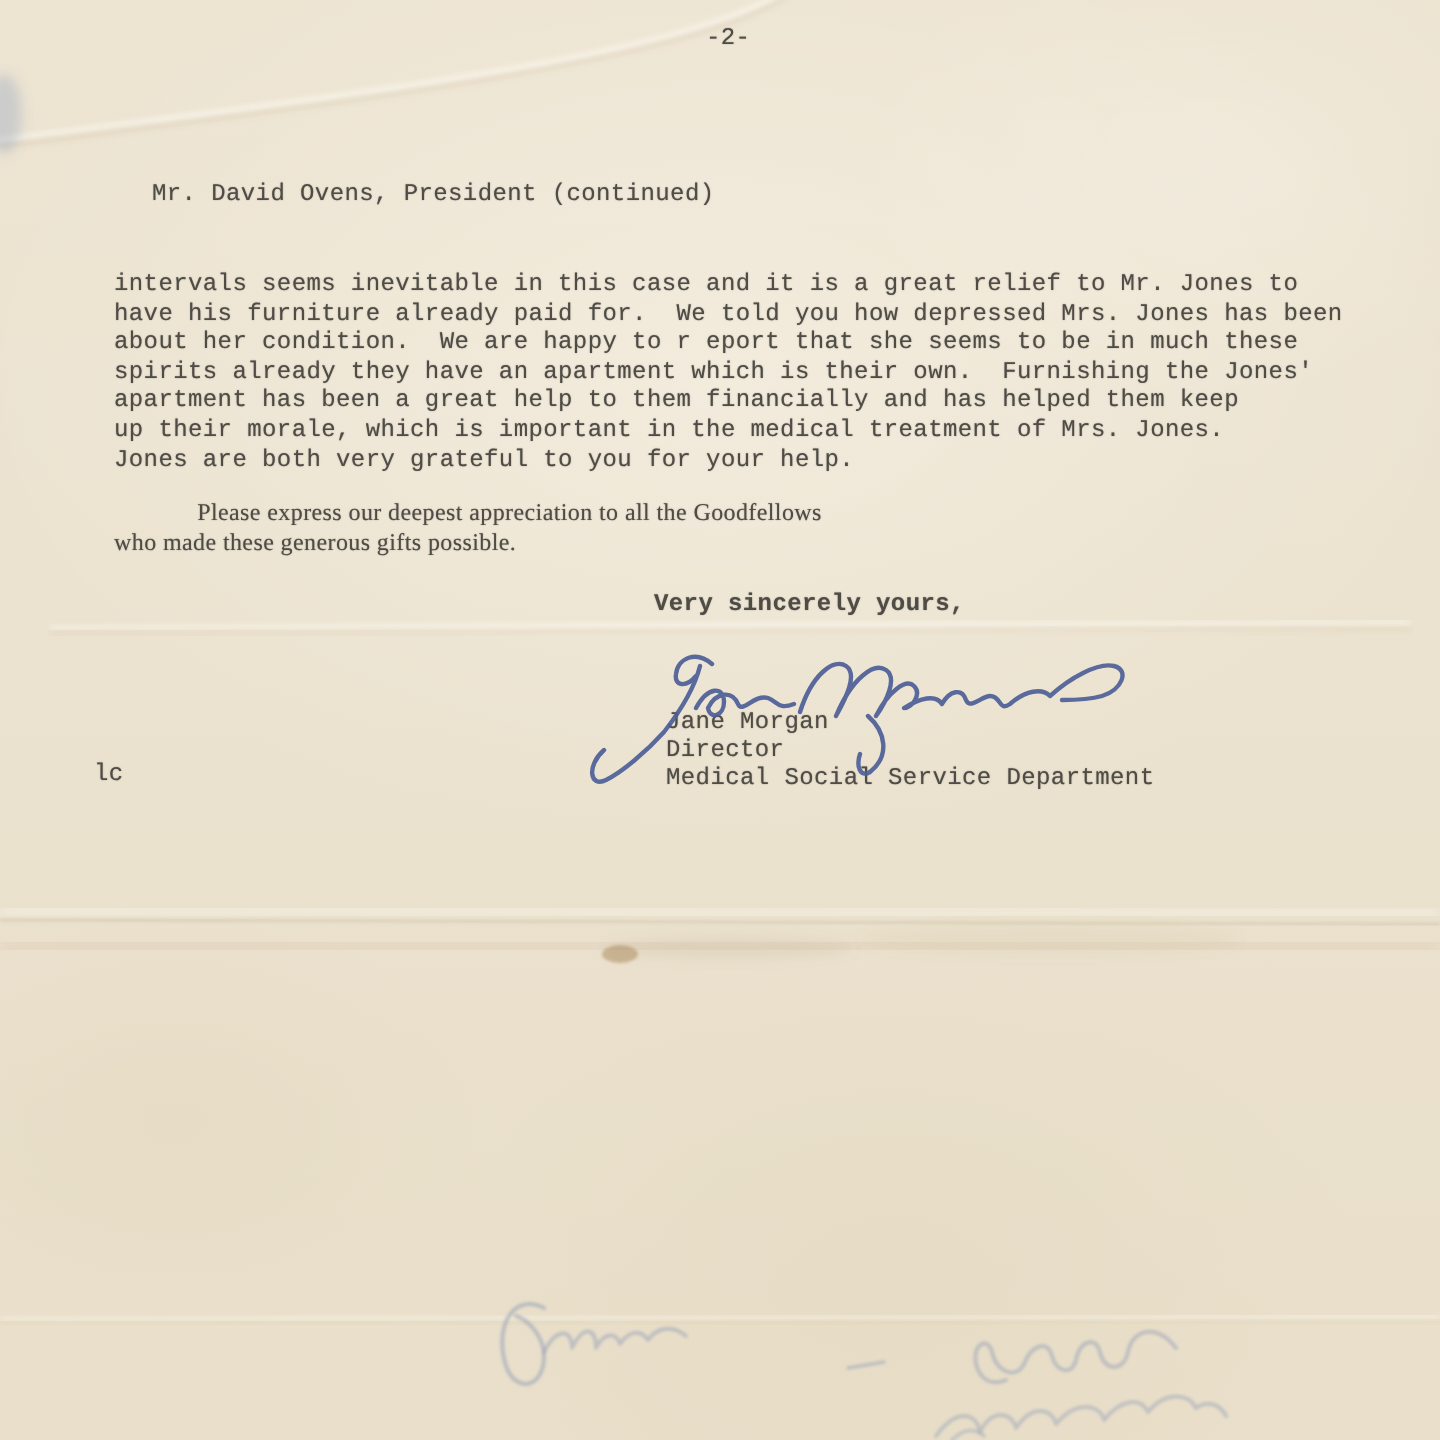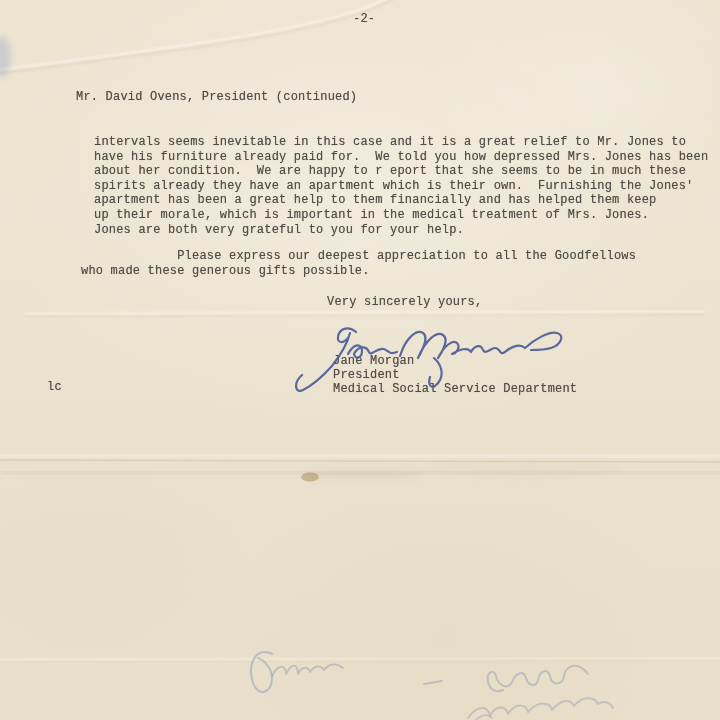--- a/index.html
+++ b/index.html
@@ -16,21 +16,21 @@
       radial-gradient(330px 220px at 62% 88%, rgba(208,188,148,0.10), rgba(208,188,148,0) 70%),
       radial-gradient(120% 95% at 50% 55%, rgba(0,0,0,0) 72%, rgba(128,102,66,0.12) 100%),
       linear-gradient(180deg, #ede4d2 0%, #ebe2cf 45%, #e9dfca 100%);
   }
   .marks{ position:absolute; left:0; top:0; z-index:1; }
   .typed{
     position:absolute; z-index:3;
     font-size:12px; letter-spacing:0.2px; color:#4f4c46;
     text-shadow:0 0 0.7px rgba(79,76,70,0.55);
   }
-  .par{ line-height:14.6px;margin-left:37px; }
+  .par{ line-height:14.6px; }
   .line{ white-space:pre; }
   .sigblock{ line-height:14px; }
   .sig-svg{ position:absolute; left:290px; top:320px; z-index:4; }
   .bleed-svg{ position:absolute; left:0; top:628px; z-index:2; }
 </style>
 </head>
 <body>
 
 <div class="scan">
 
@@ -75,44 +75,44 @@
   <div class="typed par" style="left:57px; top:135px;">
     <div class="line">intervals seems inevitable in this case and it is a great relief to Mr. Jones to</div>
     <div class="line">have his furniture already paid for.  We told you how depressed Mrs. Jones has been</div>
     <div class="line">about her condition.  We are happy to r eport that she seems to be in much these</div>
     <div class="line">spirits already they have an apartment which is their own.  Furnishing the Jones'</div>
     <div class="line">apartment has been a great help to them financially and has helped them keep</div>
     <div class="line">up their morale, which is important in the medical treatment of Mrs. Jones.</div>
     <div class="line">Jones are both very grateful to you for your help.</div>
   </div>
 
-  <div class="typed par" style="left:44px; top:249px;">
+  <div class="typed par" style="left:57px; top:249px;font-family:Liberation Serif, serif;">
     <div class="line">             Please express our deepest appreciation to all the Goodfellows</div>
     <div class="line">who made these generous gifts possible.</div>
   </div>
 
-  <div class="typed" style="left:327px; top:295px;">Very sincerely yours,</div>
+  <div class="typed" style="left:327px; top:295px;font-weight:bold;">Very sincerely yours,</div>
 
   <svg class="sig-svg" width="320" height="90" viewBox="0 0 320 90" role="img" aria-label="Jane Morgan">
     <g fill="none" stroke="#4d5f98" stroke-width="2.2" stroke-linecap="round" stroke-linejoin="round" opacity="0.92">
 
       <path d="M66,12 C58,5 49,9 48,17 C47,23 53,24 58,18"></path>
       <path d="M60,13 C57,25 49,37 42,46 C33,56 21,66 13,70 C5,74 3,63 12,55"></path>
 
       <path d="M58,34 C64,23 72,23 72,31 C72,38 65,40 64,34 C68,26 76,25 79,32 C81,37 87,27 94,29 C99,31 99,35 107,32"></path>
 
       <path d="M110,36 C116,17 127,9 133,13 C139,17 133,29 128,38 C136,19 147,11 153,15 C159,19 153,31 148,38 C154,26 163,19 167,23 C171,27 166,34 162,34 C170,29 178,27 181,32 C185,25 191,24 193,30 C195,35 201,28 205,28 C211,28 209,36 215,32 C223,25 231,24 235,28 C245,19 259,11 267,13 C275,15 271,25 261,28 C254,30 246,30 241,30"></path>
 
       <path d="M144,38 C153,46 155,58 145,66 C140,69 138,63 140,57"></path>
     </g>
   </svg>
 
   <div class="typed sigblock" style="left:333px; top:354px;">
     <div class="line">Jane Morgan</div>
-    <div class="line">President</div>
+    <div class="line">Director</div>
     <div class="line">Medical Social Service Department</div>
   </div>
 
   <div class="typed" style="left:47px; top:380px;">lc</div>
 
   <svg class="bleed-svg" width="720" height="92" viewBox="0 0 720 92">
     <defs>
       <filter id="bblur" x="-20%" y="-20%" width="140%" height="140%">
           <feGaussianBlur stdDeviation="0.7"></feGaussianBlur>
         </filter>

